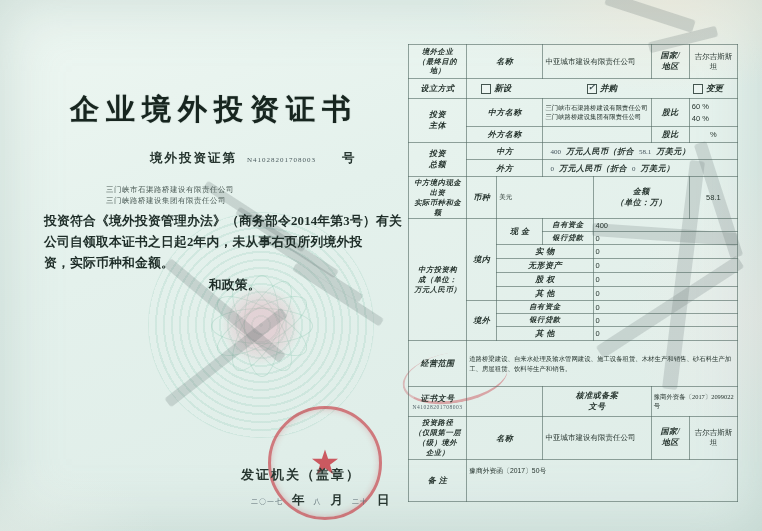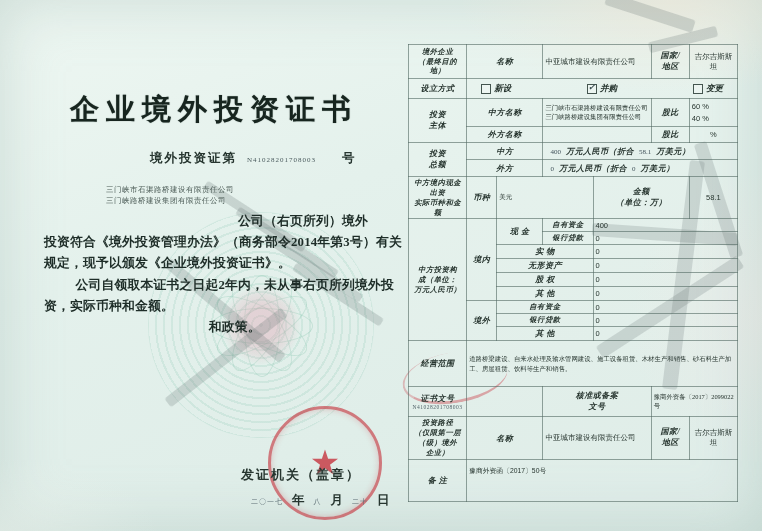--- a/index.html
+++ b/index.html
@@ -107,23 +107,21 @@
     <span class="num">N41028201708003</span>
     <span class="suf">号</span>
   </div>
 
   <div class="issuers">
     <div>三门峡市石渠路桥建设有限责任公司</div>
     <div>三门峡路桥建设集团有限责任公司</div>
   </div>
 
   <div class="bodytext">
-    <div class="bl">公司（右页所列）境外</div>
     <div class="bl">投资符合《境外投资管理办法》（商务部令2014年第3号）有关</div>
-    <div class="bl">规定，现予以颁发《企业境外投资证书》。</div>
     <div class="bl">公司自领取本证书之日起2年内，未从事右页所列境外投</div>
     <div class="bl">资，实际币种和金额。</div>
     <div class="bl">和政策。</div>
   </div>
 
   <div class="stamp">
     <span class="star">★</span>
   </div>
   <div class="redmark"></div>
   <div class="issuer-line">发证机关（盖章）</div>

